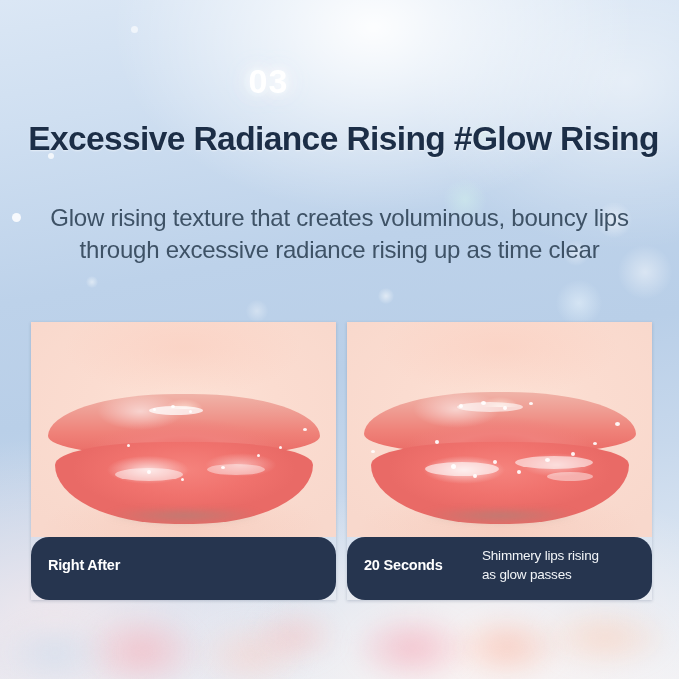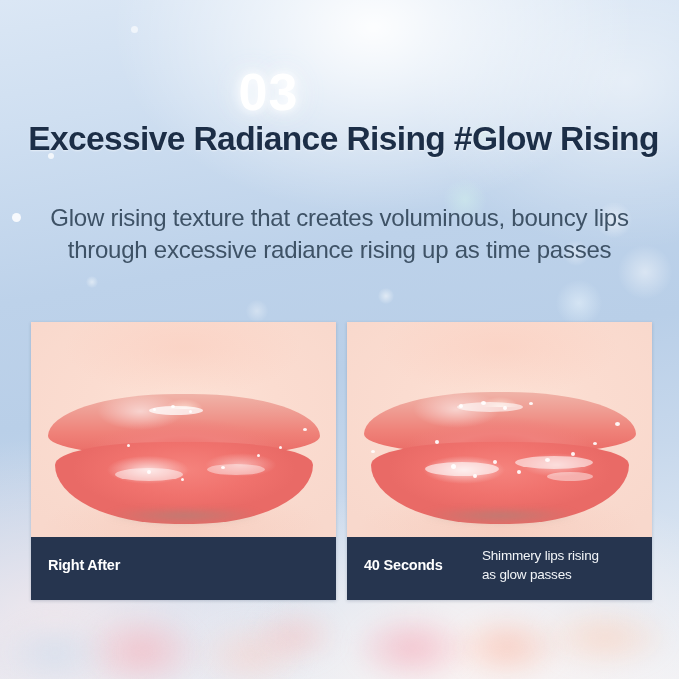--- a/index.html
+++ b/index.html
@@ -34,21 +34,21 @@
     pointer-events: none;
   }
 
   
   .number-badge {
     position: absolute;
     top: 62px;
     left: 0;
     width: 537px;
     text-align: center;
-    font-size: 52px;
+    font-size: 34px;
     font-weight: bold;
     letter-spacing: 1px;
     color: #ffffff;
     text-shadow:
       0 0 10px rgba(255,255,255,0.95),
       0 0 22px rgba(255,255,255,0.85),
       0 0 36px rgba(235,245,255,0.75);
   }
 
   .headline {
@@ -200,20 +200,21 @@
     position: absolute;
     left: 0;
     top: 215px;
     width: 305px;
     height: 63px;
     background: #26354f;
     display: flex;
     align-items: center;
     padding: 0 0 7px 17px;
     box-sizing: border-box;
+    border-radius: 18px;
   }
   .caption-label {
     font-size: 14.5px;
     font-weight: bold;
     line-height: 19px;
     color: #ffffff;
     width: 118px;
     flex: none;
     letter-spacing: -0.2px;
   }
@@ -251,21 +252,21 @@
   <div class="bokeh" style="left:452px;top:614px;width:110px;height:66px;background:radial-gradient(ellipse at center, rgba(250,165,140,0.45) 0%, rgba(250,165,140,0) 72%);filter:blur(9px);"></div>
   <div class="bokeh" style="left:540px;top:606px;width:130px;height:64px;background:radial-gradient(ellipse at center, rgba(252,196,168,0.45) 0%, rgba(252,196,168,0) 72%);filter:blur(9px);"></div>
   <div class="bokeh" style="left:0px;top:618px;width:110px;height:70px;background:radial-gradient(ellipse at center, rgba(196,216,236,0.5) 0%, rgba(196,216,236,0) 74%);filter:blur(9px);"></div>
 
   <div class="number-badge">03</div>
 
   <div class="headline">Excessive Radiance Rising #Glow Rising</div>
 
   <div class="subcopy">
     <div>Glow rising texture that creates voluminous, bouncy lips</div>
-    <div>through excessive radiance rising up as time passes</div>
+    <div>through excessive radiance rising up as time clear</div>
   </div>
 
   <div class="panels">
 
     <div class="panel">
       <div class="photo">
         <div class="skin-shade"></div>
         <div class="lip-upper"></div>
         <div class="mouth-line"></div>
         <div class="lip-lower"></div>
@@ -310,21 +311,21 @@
         <div class="sparkle" style="left:146px;top:138px;width:4px;height:4px;"></div>
         <div class="sparkle" style="left:170px;top:148px;width:4px;height:4px;"></div>
         <div class="sparkle" style="left:198px;top:136px;width:5px;height:4px;"></div>
         <div class="sparkle" style="left:224px;top:130px;width:4px;height:4px;"></div>
         <div class="sparkle" style="left:246px;top:120px;width:4px;height:3px;"></div>
         <div class="sparkle" style="left:268px;top:100px;width:5px;height:4px;"></div>
         <div class="sparkle" style="left:24px;top:128px;width:4px;height:3px;"></div>
       </div>
       <div class="caption">
         <div class="caption-label">
-          <span>40 Seconds</span>
+          <span>20 Seconds</span>
         </div>
         <div class="caption-desc">
           <span>Shimmery lips rising</span>
           <span>as glow passes</span>
         </div>
       </div>
     </div>
 
   </div>
 </div>

